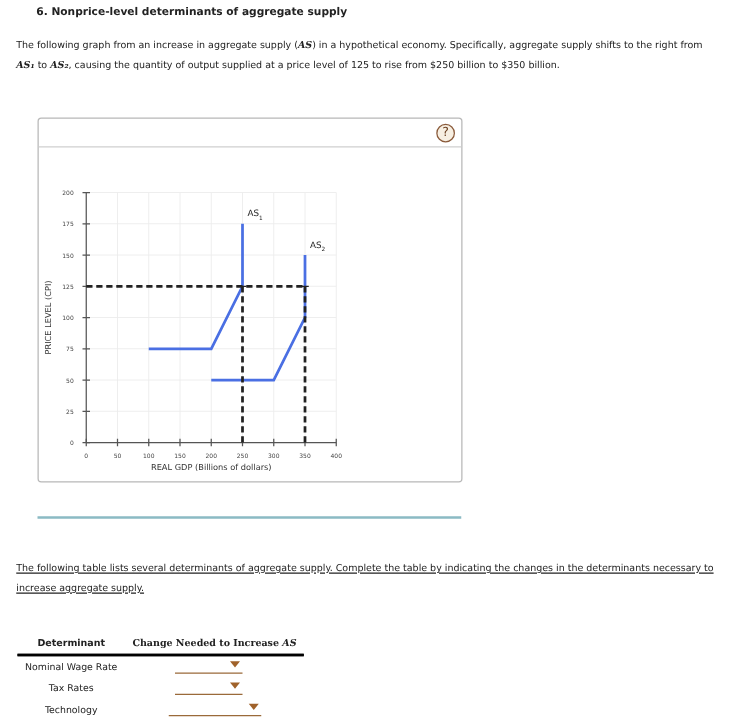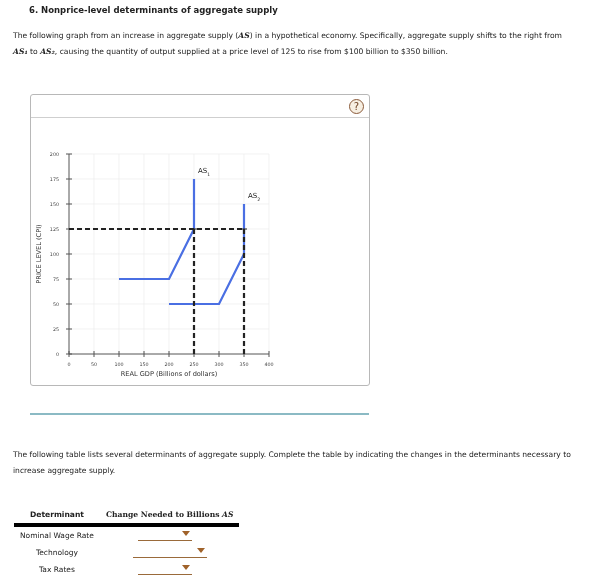--- a/index.html
+++ b/index.html
@@ -27,29 +27,29 @@
     font-size: 10px; line-height: 13px; text-align: center; color: #6b3f20;
     font-family: "DejaVu Sans", sans-serif; cursor: pointer;
   }
   .chart-svg { position: absolute; left: 0; top: 0; }
   .sep-line {
     position: absolute; left: 30px; top: 413px; width: 339px; height: 2px;
     background: #8bbac4;
   }
   .intro2 {
     position: absolute; left: 13px; top: 447px; width: 575px;
-    font-size: 7.6px; line-height: 16px; color: #222;
+    font-size: 7.6px; line-height: 16px; color: #222; text-decoration: underline;
   }
   table.det {
     position: absolute; left: 14px; top: 508px; border-collapse: collapse;
     font-size: 7.5px;
   }
   table.det th {
     font-weight: bold; font-size: 7.6px; padding: 2px 6px 4px 6px;
-    border-bottom: 4px solid #000000; white-space: nowrap; text-align: center;
+    border-bottom: 2px solid #000000; white-space: nowrap; text-align: center;
     font-family: "DejaVu Serif", serif;
   }
   table.det th.c1 { font-family: "DejaVu Sans", sans-serif; }
   table.det th i { font-style: italic; }
   table.det td { padding: 3px 6px; text-align: center; height: 10px; margin-left: 24px; }
   .dd {
     display: inline-block; position: relative; border-bottom: 1px solid #9a6a3a;
     height: 10px; cursor: pointer; vertical-align: bottom;
   }
   .dd .arrow {
@@ -58,21 +58,21 @@
     border-top: 5px solid #a0622a;
   }
 </style>
 </head>
 <body>
 
 <div class="q-title">6. Nonprice-level determinants of aggregate supply</div>
 
 <div class="intro">
   <span>The following graph from an increase in aggregate supply (</span><i>AS</i><span>) in a hypothetical economy. Specifically, aggregate supply shifts to the right from </span><br>
-  <i>AS₁</i><span> to </span><i>AS₂</i><span>, causing the quantity of output supplied at a price level of 125 to rise from $100 billion to $350 billion.</span>
+  <i>AS₁</i><span> to </span><i>AS₂</i><span>, causing the quantity of output supplied at a price level of 125 to rise from $250 billion to $350 billion.</span>
 </div>
 
 <div class="panel">
   <div class="panel-header">
     <div class="help-icon">?</div>
   </div>
   <svg class="chart-svg" id="chart" width="338" height="290">
       <line x1="63" y1="259" x2="63" y2="59" stroke="#ececec" stroke-width="0.7"></line>
       <line x1="88" y1="259" x2="88" y2="59" stroke="#ececec" stroke-width="0.7"></line>
       <line x1="113" y1="259" x2="113" y2="59" stroke="#ececec" stroke-width="0.7"></line>
@@ -142,45 +142,45 @@
 </div>
 
 <div class="sep-line"></div>
 
 <div class="intro2">The following table lists several determinants of aggregate supply. Complete the table by indicating the changes in the determinants necessary to increase aggregate supply.</div>
 
 <table class="det">
   <thead>
     <tr>
       <th class="c1">Determinant</th>
-      <th><span>Change Needed to Billions </span><i>AS</i></th>
+      <th><span>Change Needed to Increase </span><i>AS</i></th>
     </tr>
   </thead>
   <tbody>
     <tr>
       <td>Nominal Wage Rate</td>
+      <td>
+        <span class="dd" style="width:54px;margin-left:-10px">
+          <span></span>
+          <span class="arrow"></span>
+        </span>
+      </td>
+    </tr>
+    <tr>
+      <td>Tax Rates</td>
       <td>
         <span class="dd" style="width:54px;margin-left:-10px">
           <span></span>
           <span class="arrow"></span>
         </span>
       </td>
     </tr>
     <tr>
       <td>Technology</td>
       <td>
         <span class="dd" style="width:74px">
           <span></span>
           <span class="arrow"></span>
         </span>
       </td>
     </tr>
-    <tr>
-      <td>Tax Rates</td>
-      <td>
-        <span class="dd" style="width:54px;margin-left:-10px">
-          <span></span>
-          <span class="arrow"></span>
-        </span>
-      </td>
-    </tr>
   </tbody>
 </table>
 
 </body></html>

